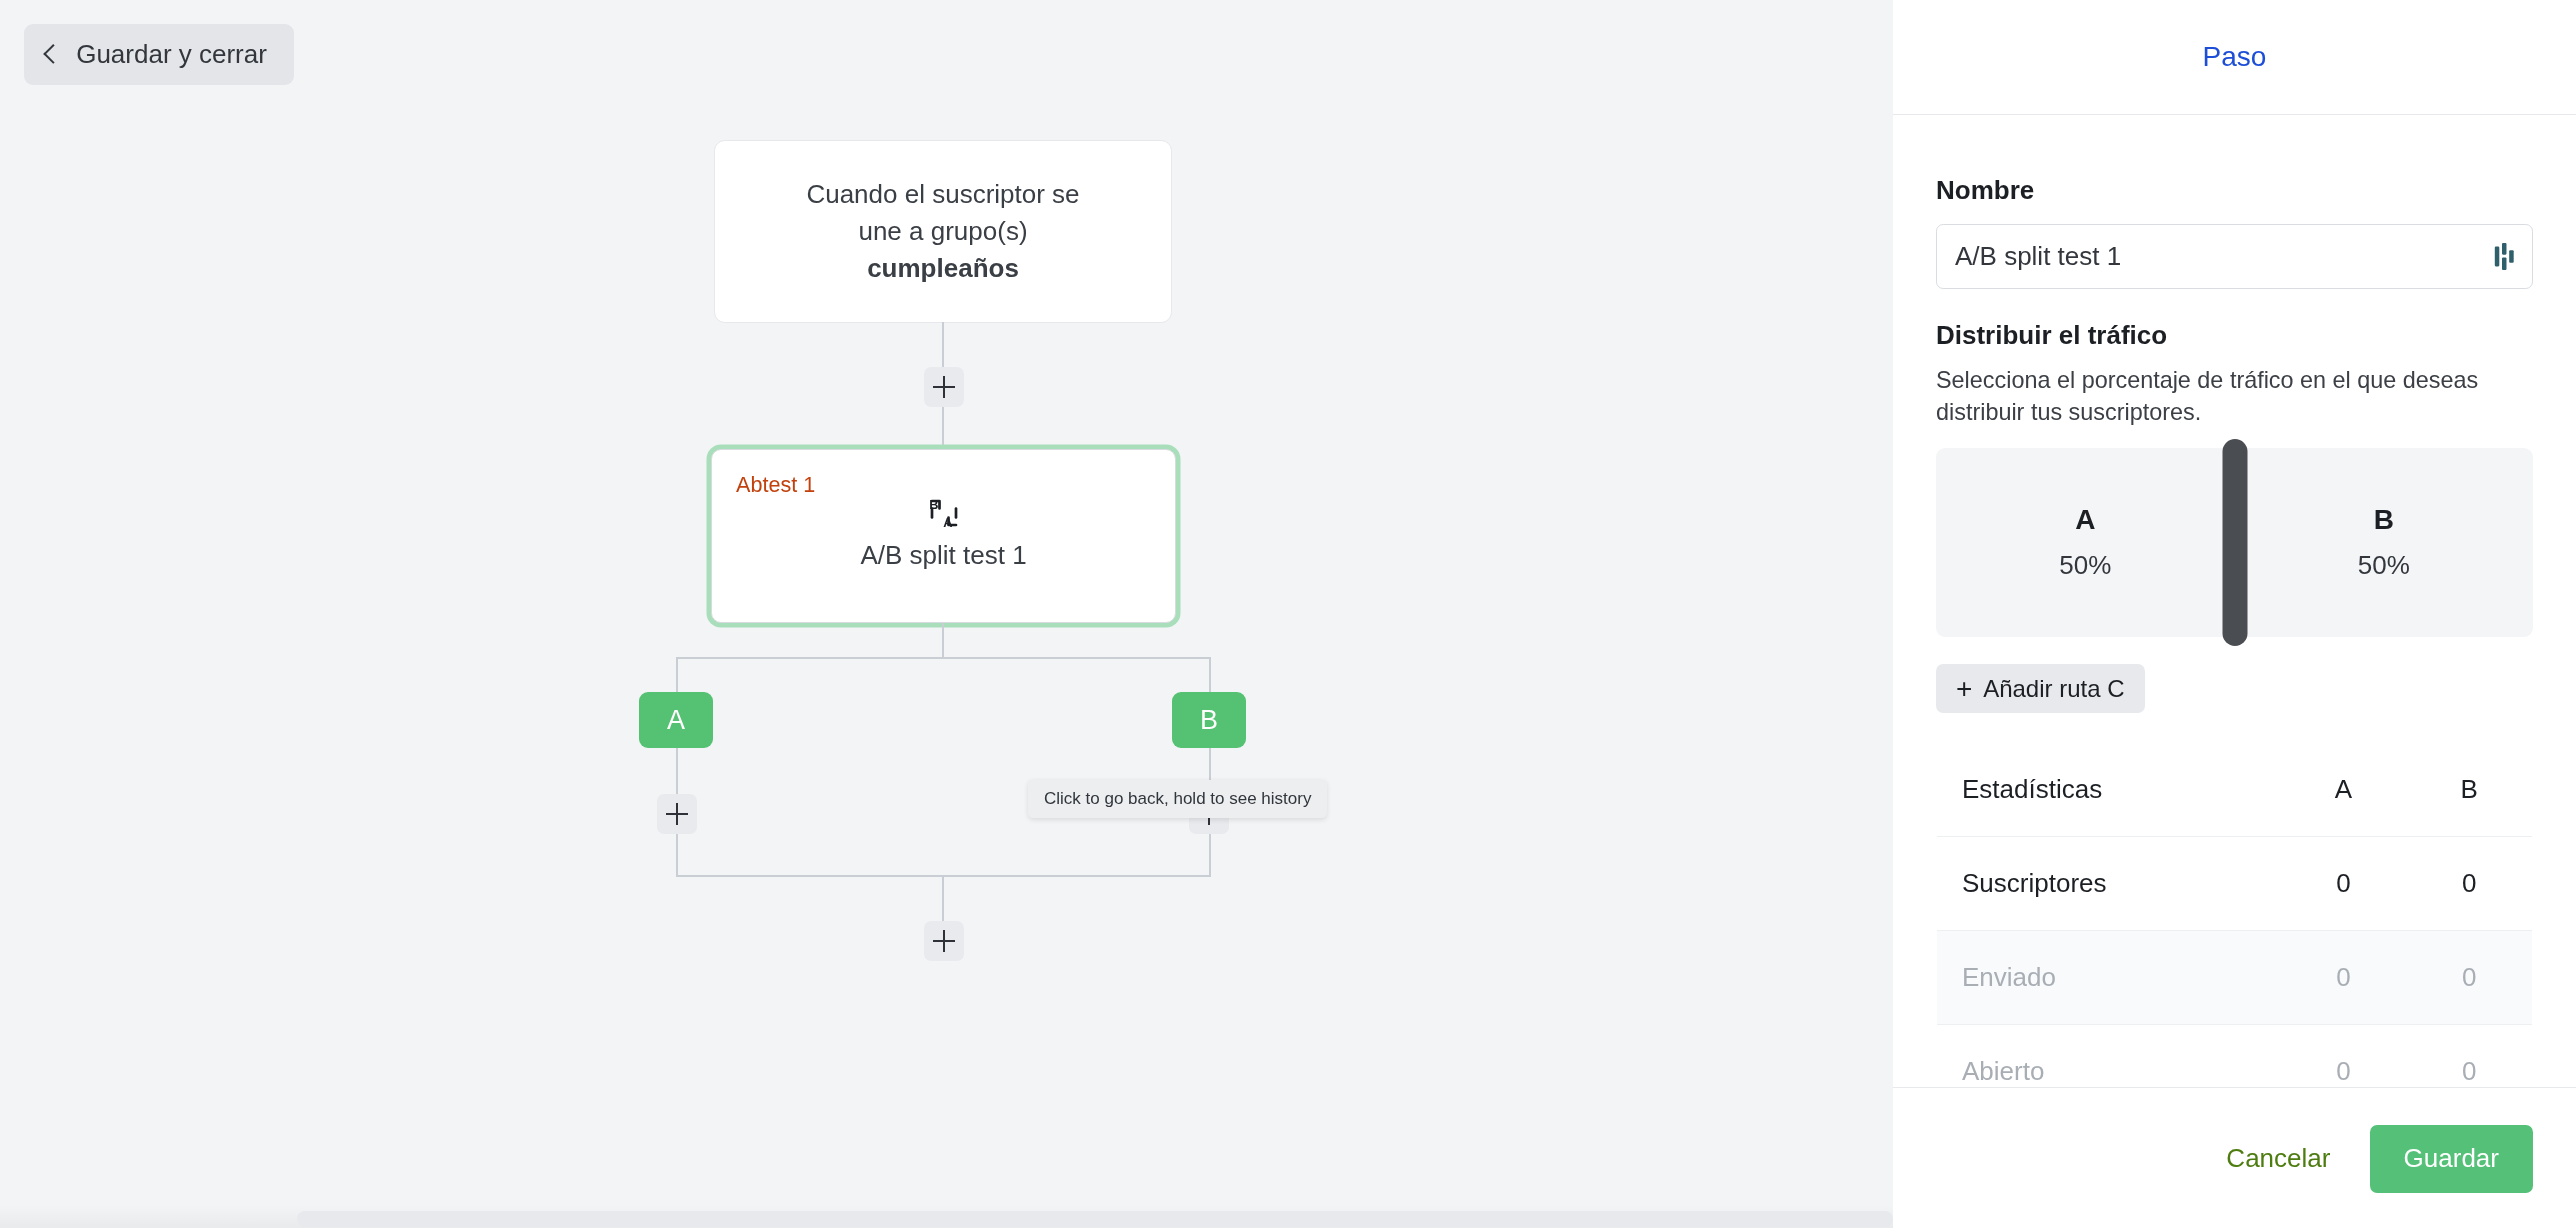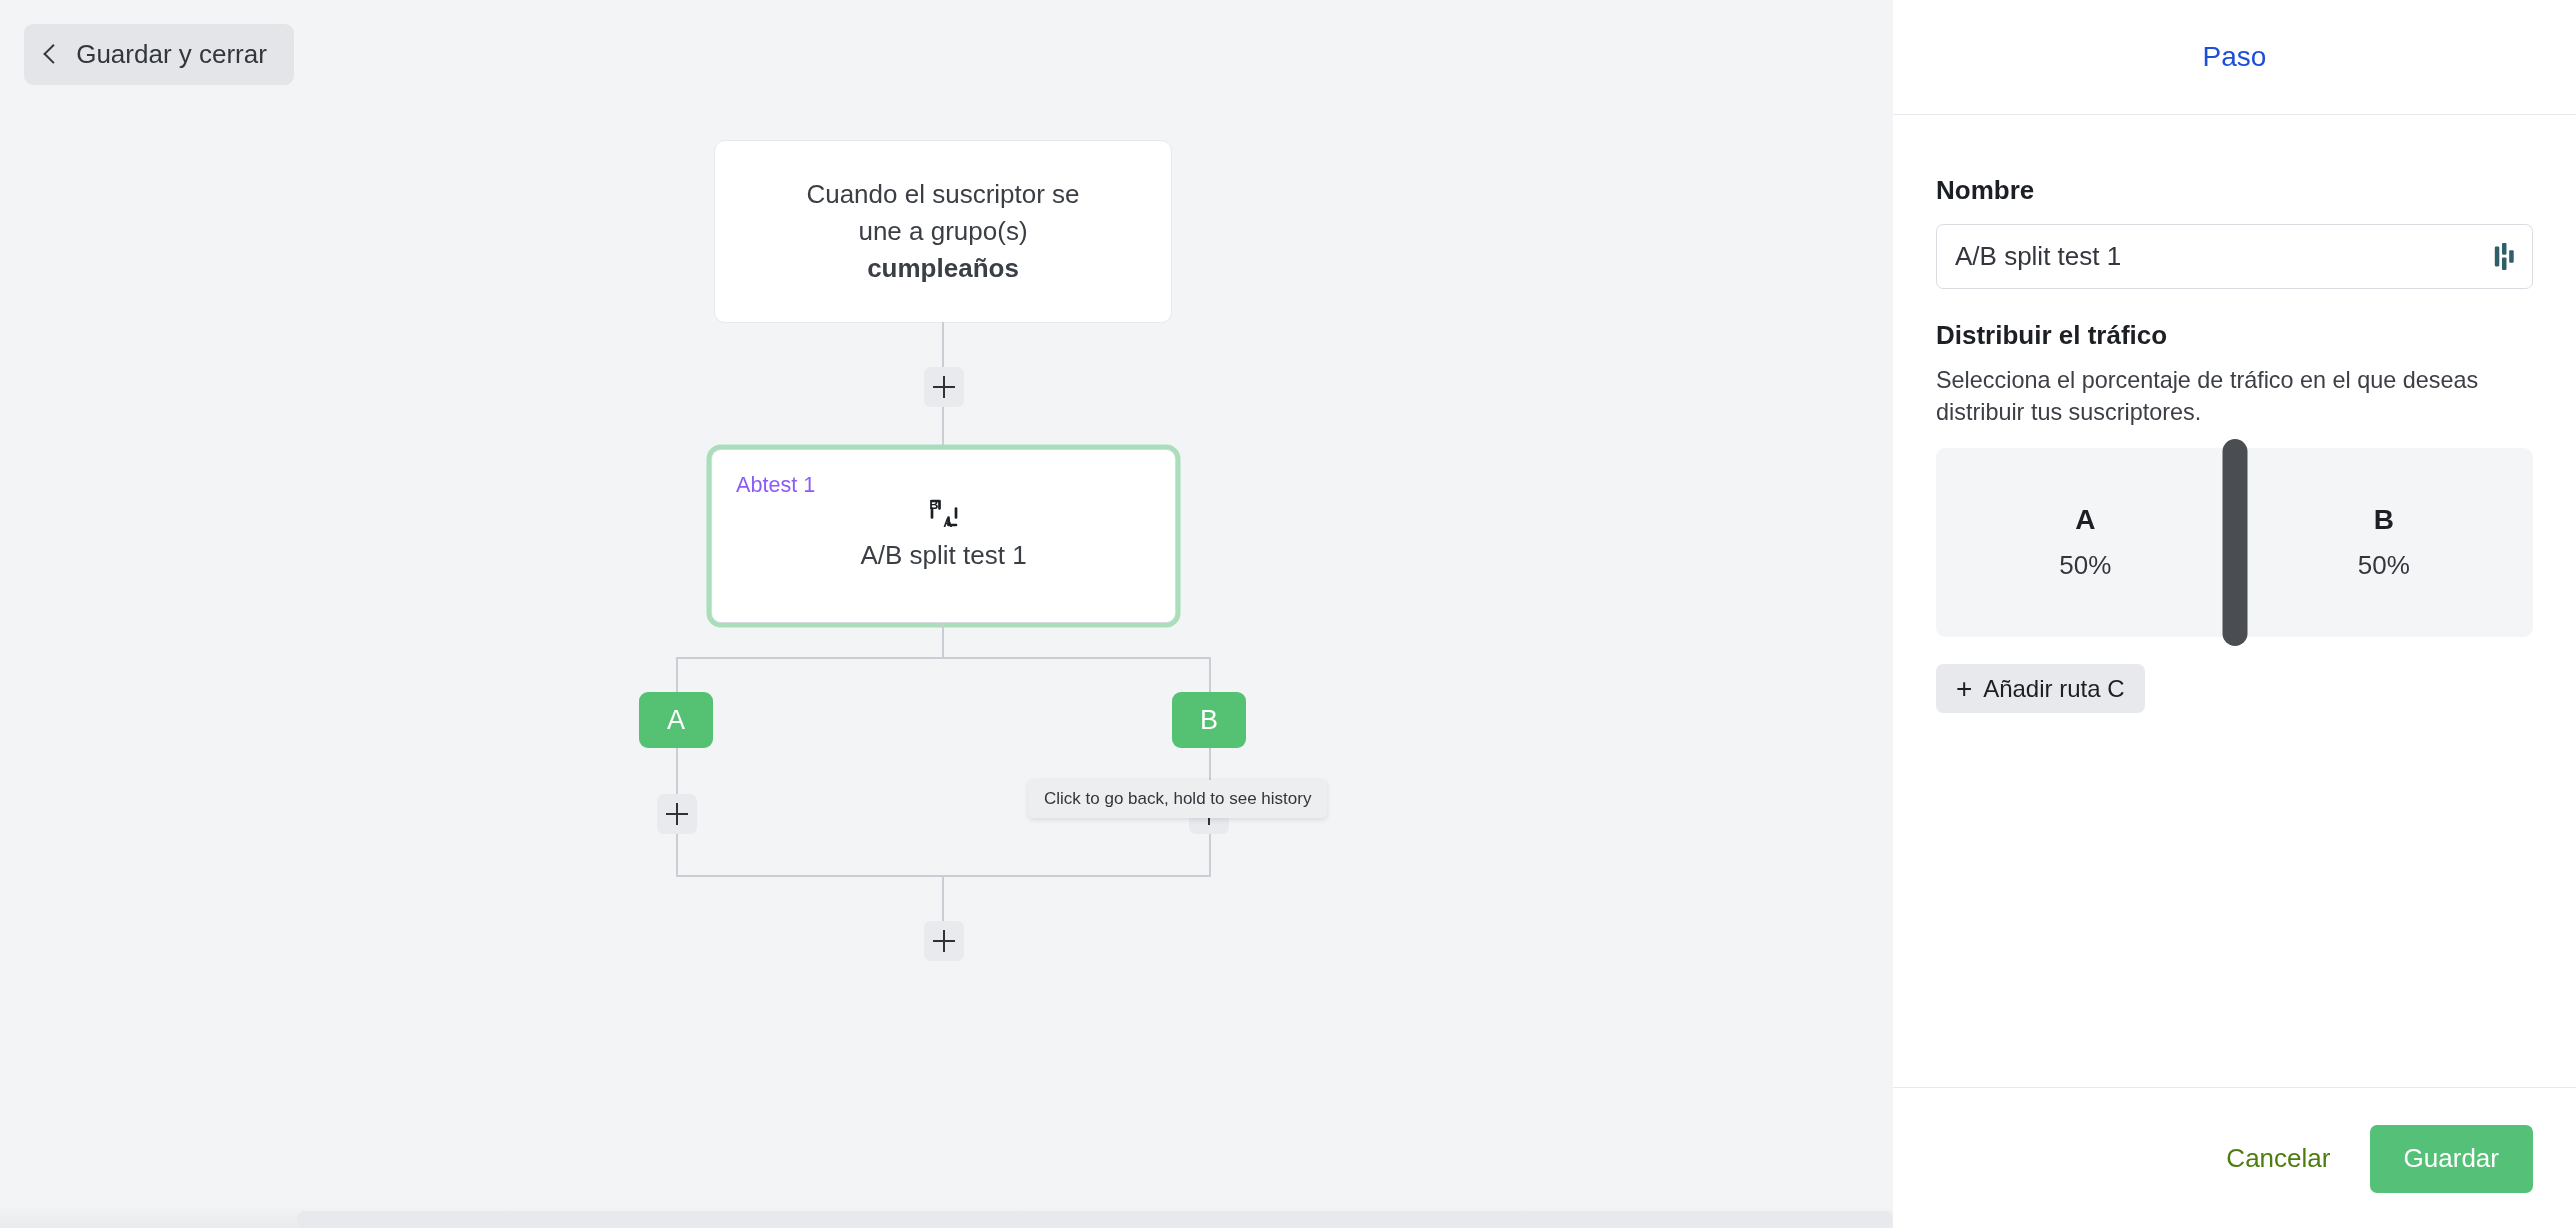--- a/index.html
+++ b/index.html
@@ -69,21 +69,21 @@
     left: 711px; top: 449px;
     width: 465px; height: 174px;
     background: #ffffff;
     border: 0.9px solid #d7dadf;
     border-radius: 10px;
     box-shadow: 0 0 0 4.5px #a9debb;
     overflow: hidden;
   }
   .node-ab .tag {
     position: absolute; left: 24px; top: 21.6px;
-    color: #8b5cf6; font-size: 21.6px;
+    color: #c2410c; font-size: 21.6px;
   }
   .node-ab .icon-wrap {
     position: absolute; left: 0; right: 0; top: 45px;
     display: flex; justify-content: center;
   }
   .node-ab .title {
     position: absolute; left: 0; right: 0; top: 90px;
     text-align: center;
     color: #3a3e45; font-size: 26px;
   }
@@ -387,20 +387,44 @@
           <div class="split-pct">50%</div>
         </div>
         <div class="split-handle"></div>
       </div>
 
       <button class="add-route-btn">
         <span class="p">+</span>
         <span>Añadir ruta C</span>
       </button>
 
+      <table class="stats-table">
+        <tbody>
+            <tr>
+          <th>Estadísticas</th>
+          <th class="num">A</th>
+          <th class="num">B</th>
+        </tr>
+        <tr>
+          <td>Suscriptores</td>
+          <td class="num">0</td>
+          <td class="num">0</td>
+        </tr>
+        <tr class="dim alt">
+          <td>Enviado</td>
+          <td class="num">0</td>
+          <td class="num">0</td>
+        </tr>
+        <tr class="dim">
+          <td>Abierto</td>
+          <td class="num">0</td>
+          <td class="num">0</td>
+        </tr>
+      </tbody>
+        </table>
     </div>
 
     <div class="panel-footer">
       <button class="btn-cancel">Cancelar</button>
       <button class="btn-save">Guardar</button>
     </div>
   </div>
 </div>
 
 

